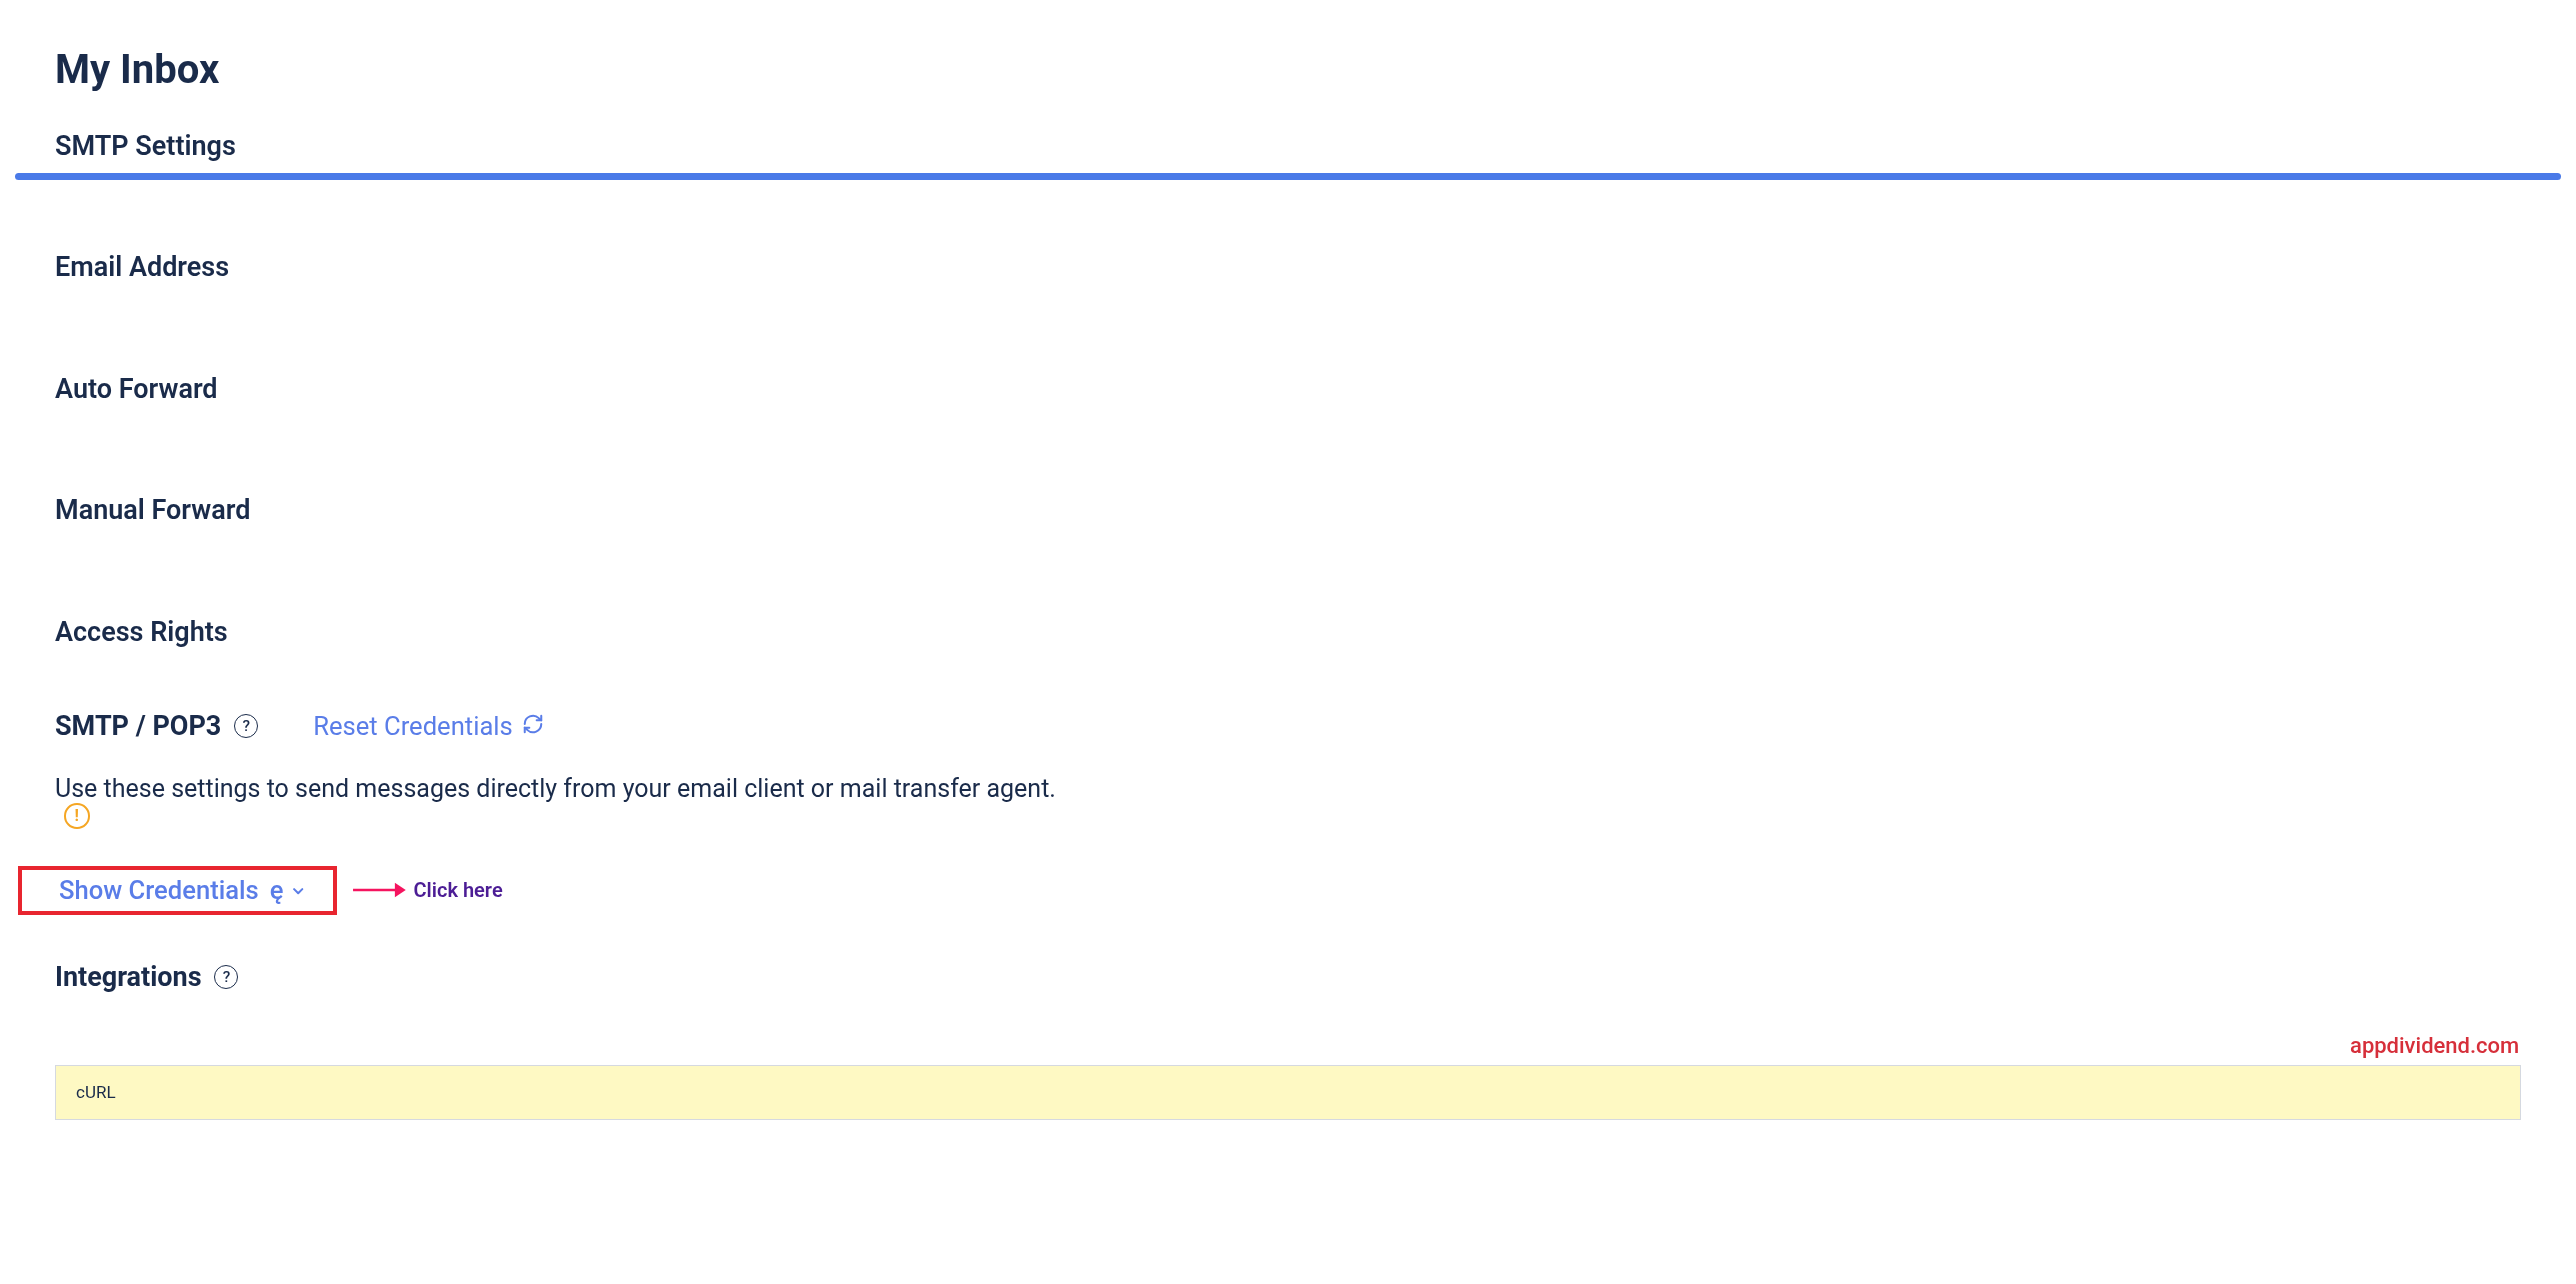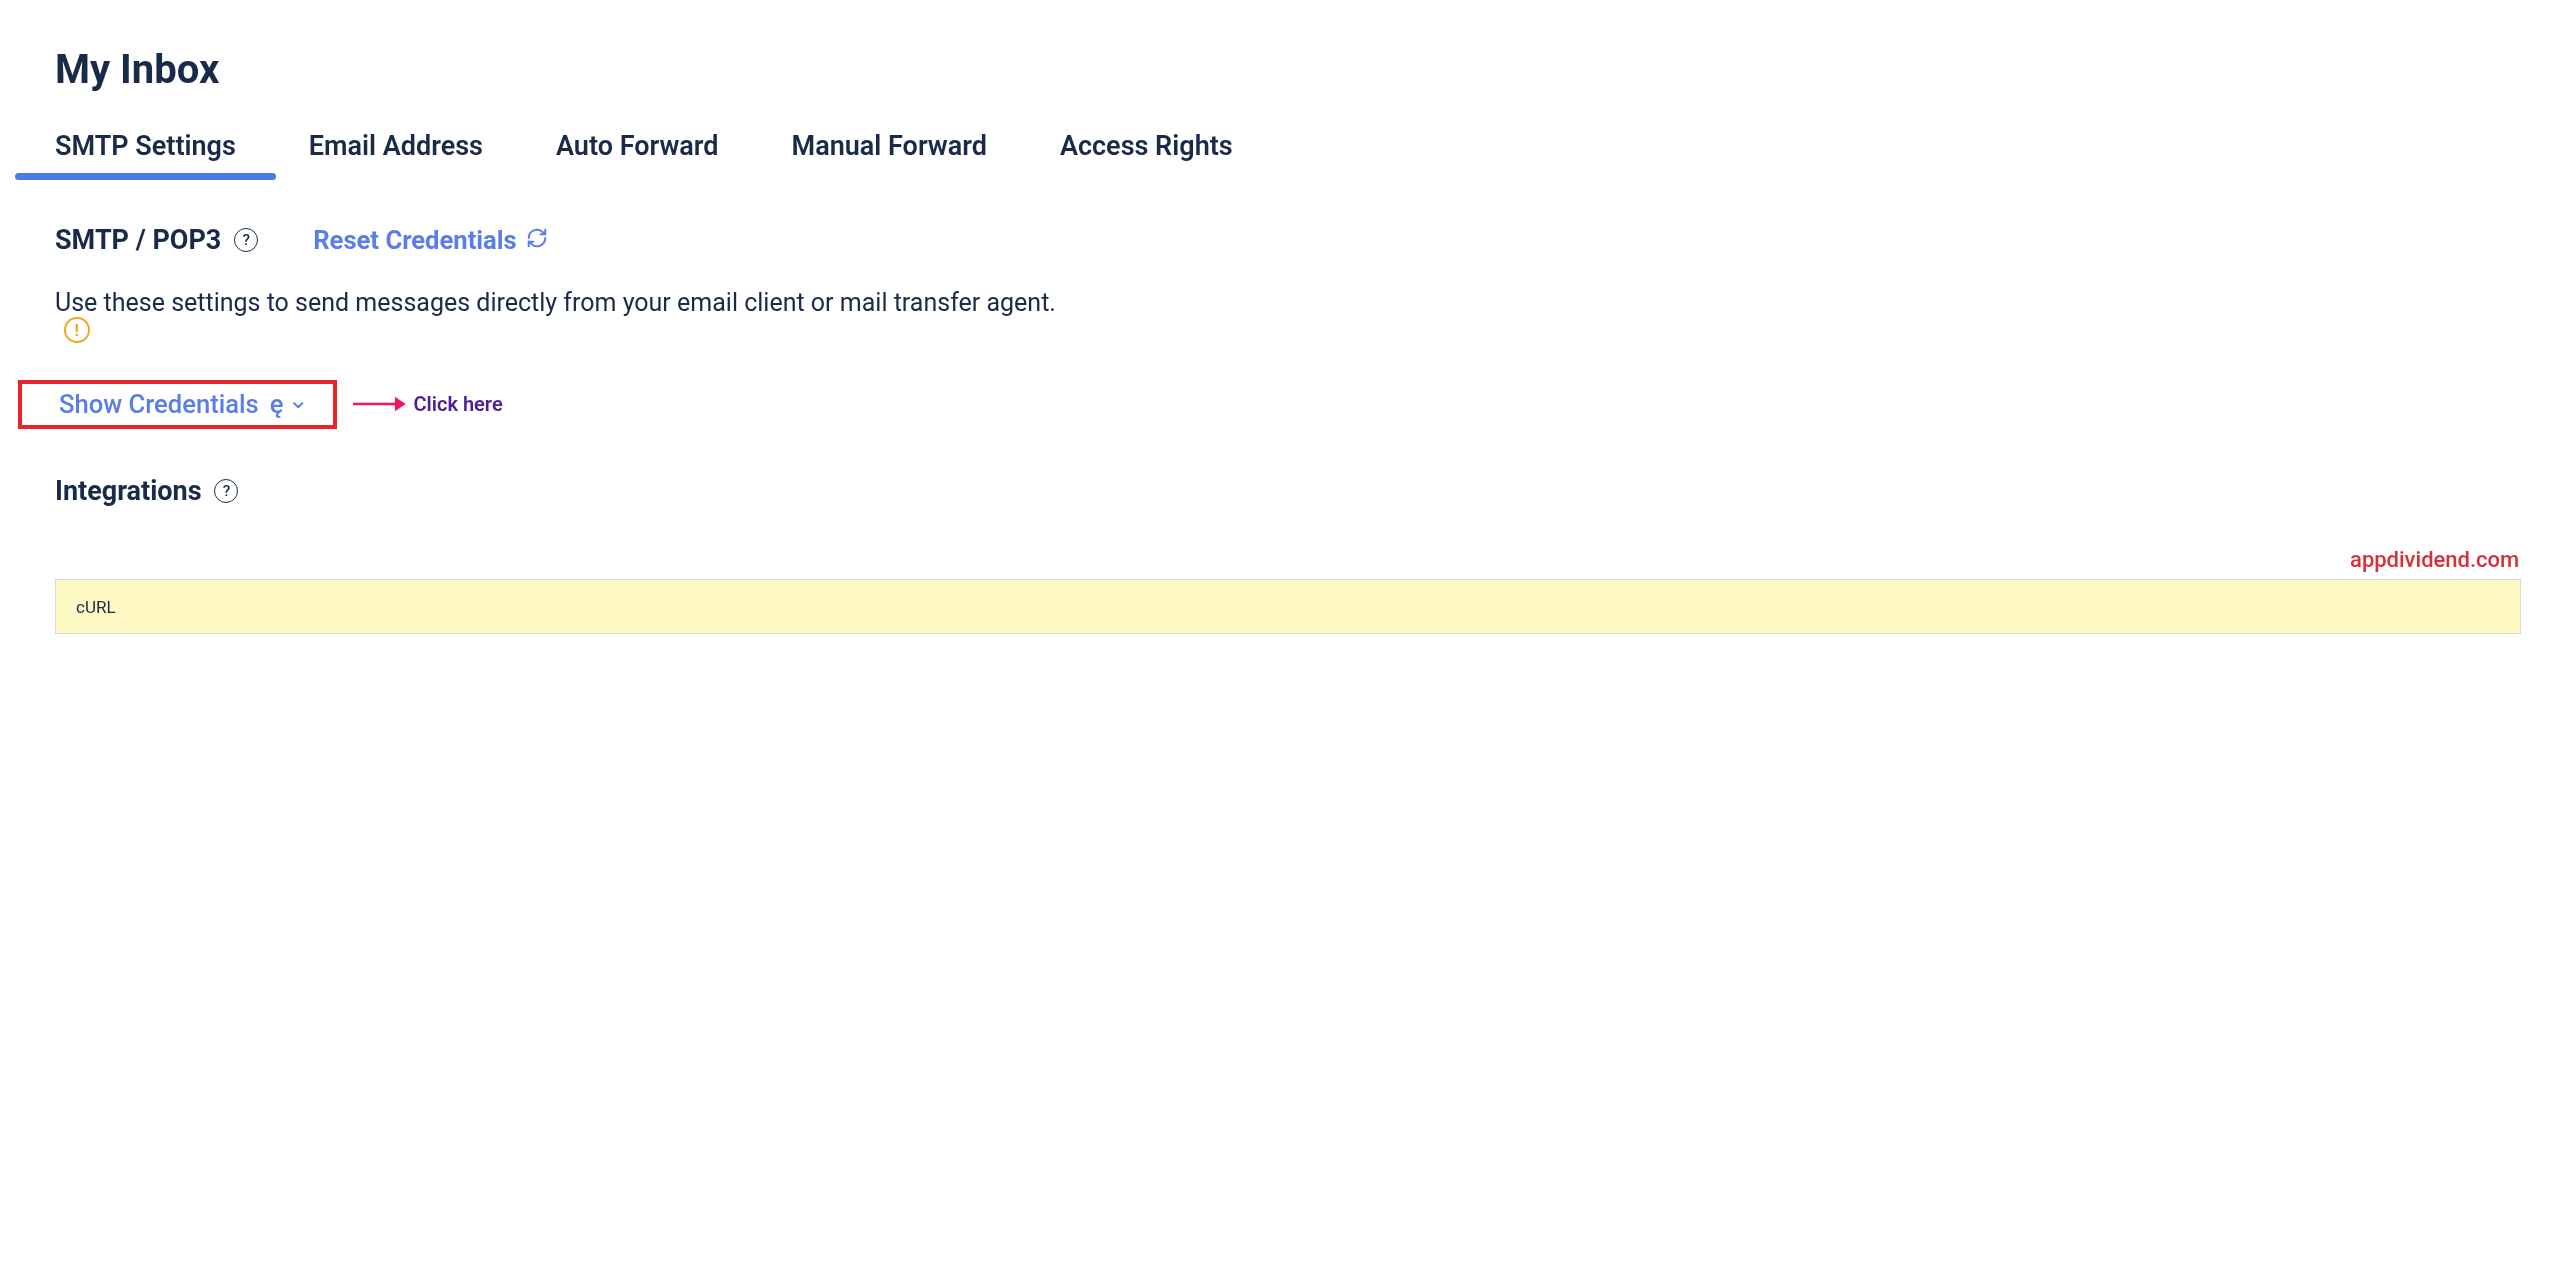--- a/index.html
+++ b/index.html
@@ -16,20 +16,21 @@
     .page-title {
       font-size: 40px;
       font-weight: 700;
       color: #1a2b4a;
       margin-bottom: 37px;
     }
     .tabs {
       display: flex;
       gap: 73px;
       margin-bottom: 46px;
+      flex-direction: column;
     }
     .tab {
       font-size: 27px;
       font-weight: 600;
       color: #1a2b4a;
       padding-bottom: 16.4px;
       cursor: pointer;
       position: relative;
     }
     .tab.active::after {
@@ -63,21 +64,21 @@
       width: 24px;
       height: 24px;
       border: 1.8px solid #1a2b4a;
       border-radius: 50%;
       font-size: 15.5px;
       font-weight: 500;
       color: #1a2b4a;
     }
     .link-action {
       font-size: 25.6px;
-      font-weight: 700;
+      font-weight: 400;
       color: #5a7de8;
       cursor: pointer;
       display: inline-flex;
       align-items: center;
       gap: 9px;
       margin-left: 37px;
     }
     .refresh-icon svg {
       width: 22px;
       height: 22px;

